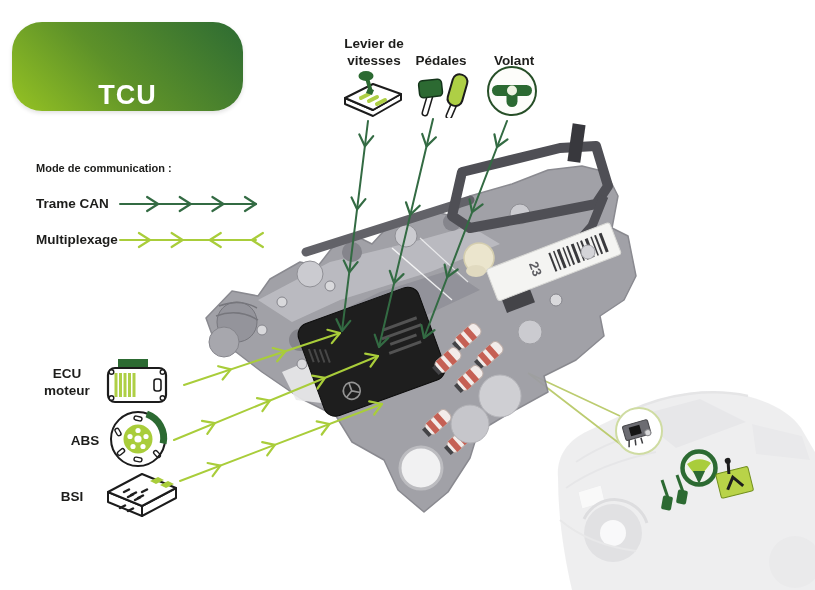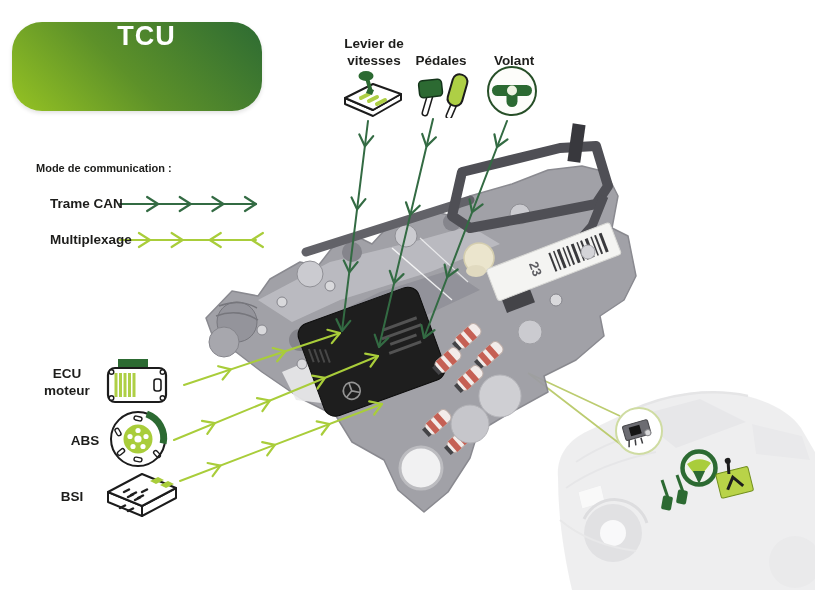--- a/index.html
+++ b/index.html
@@ -1,26 +1,26 @@
 <!DOCTYPE html>
 <html><head>
 <meta charset="utf-8">
 <style>
   html,body{margin:0;padding:0;background:#ffffff;}
   .stage{position:relative;width:815px;height:590px;background:#fff;overflow:hidden;
          font-family:"Liberation Sans",sans-serif;}
   #art{position:absolute;left:0;top:0;}
   .badge{position:absolute;left:12px;top:22px;width:231px;height:89px;border-radius:30px;
          background:linear-gradient(45deg,#96c323 0%,#5d9129 45%,#2d6b33 100%);
-         display:flex;flex-direction:column;align-items:center;justify-content:flex-start;
-         box-shadow:0 2px 4px rgba(0,0,0,.12);padding-left:19px;}
+         display:flex;flex-direction:column;align-items:center;justify-content:flex-end;
+         box-shadow:0 2px 4px rgba(0,0,0,.12);}
   .badge-title{color:#ffffff;font-weight:700;font-size:27px;letter-spacing:1px;line-height:1.1;}
   .badge-sub{color:rgba(240,248,226,.85);font-size:16.5px;margin-top:3px;white-space:nowrap;}
   .lbl{position:absolute;font-weight:700;font-size:13.5px;color:#1d1d1b;text-align:center;line-height:1.25;}
-  .lbl-left{text-align:left;margin-left:14px;}
+  .lbl-left{text-align:left;}
   .legend-title{position:absolute;left:36px;top:162px;font-weight:700;font-size:11px;color:#1d1d1b;}
   .icon{position:absolute;}
 </style>
 </head>
 <body>
 
 <div class="stage">
 
   <svg id="art" width="815" height="590" viewBox="0 0 815 590">
 

